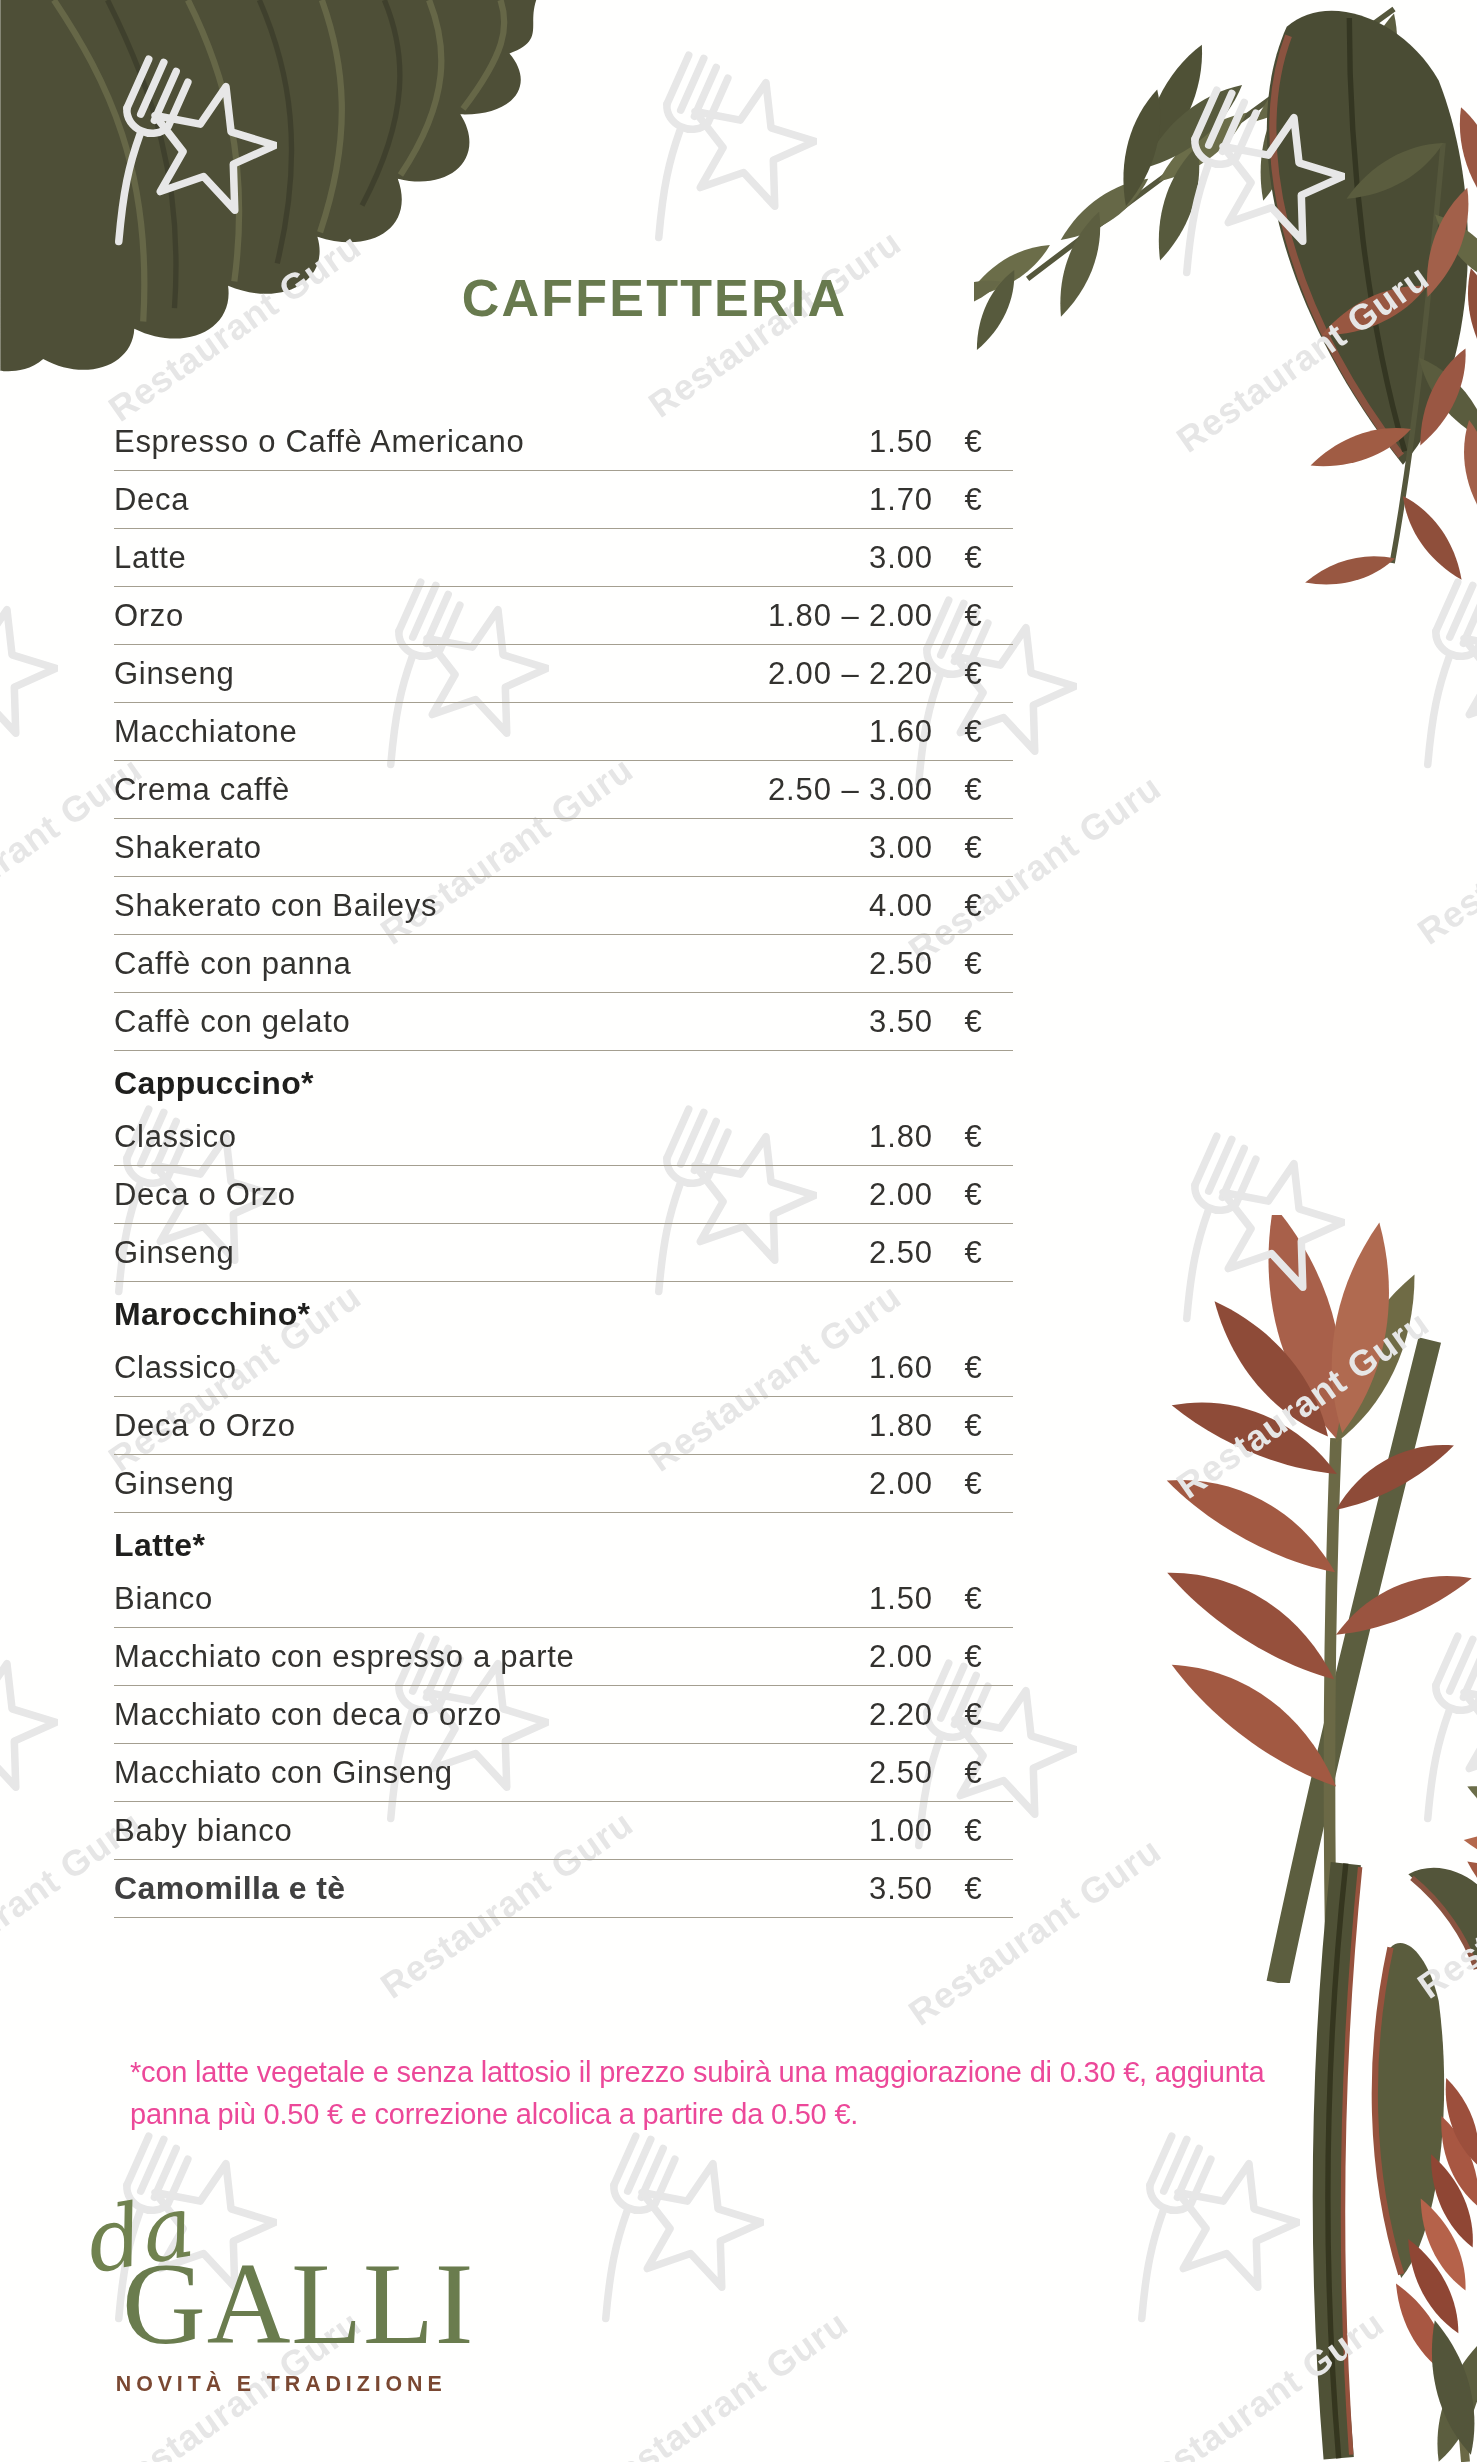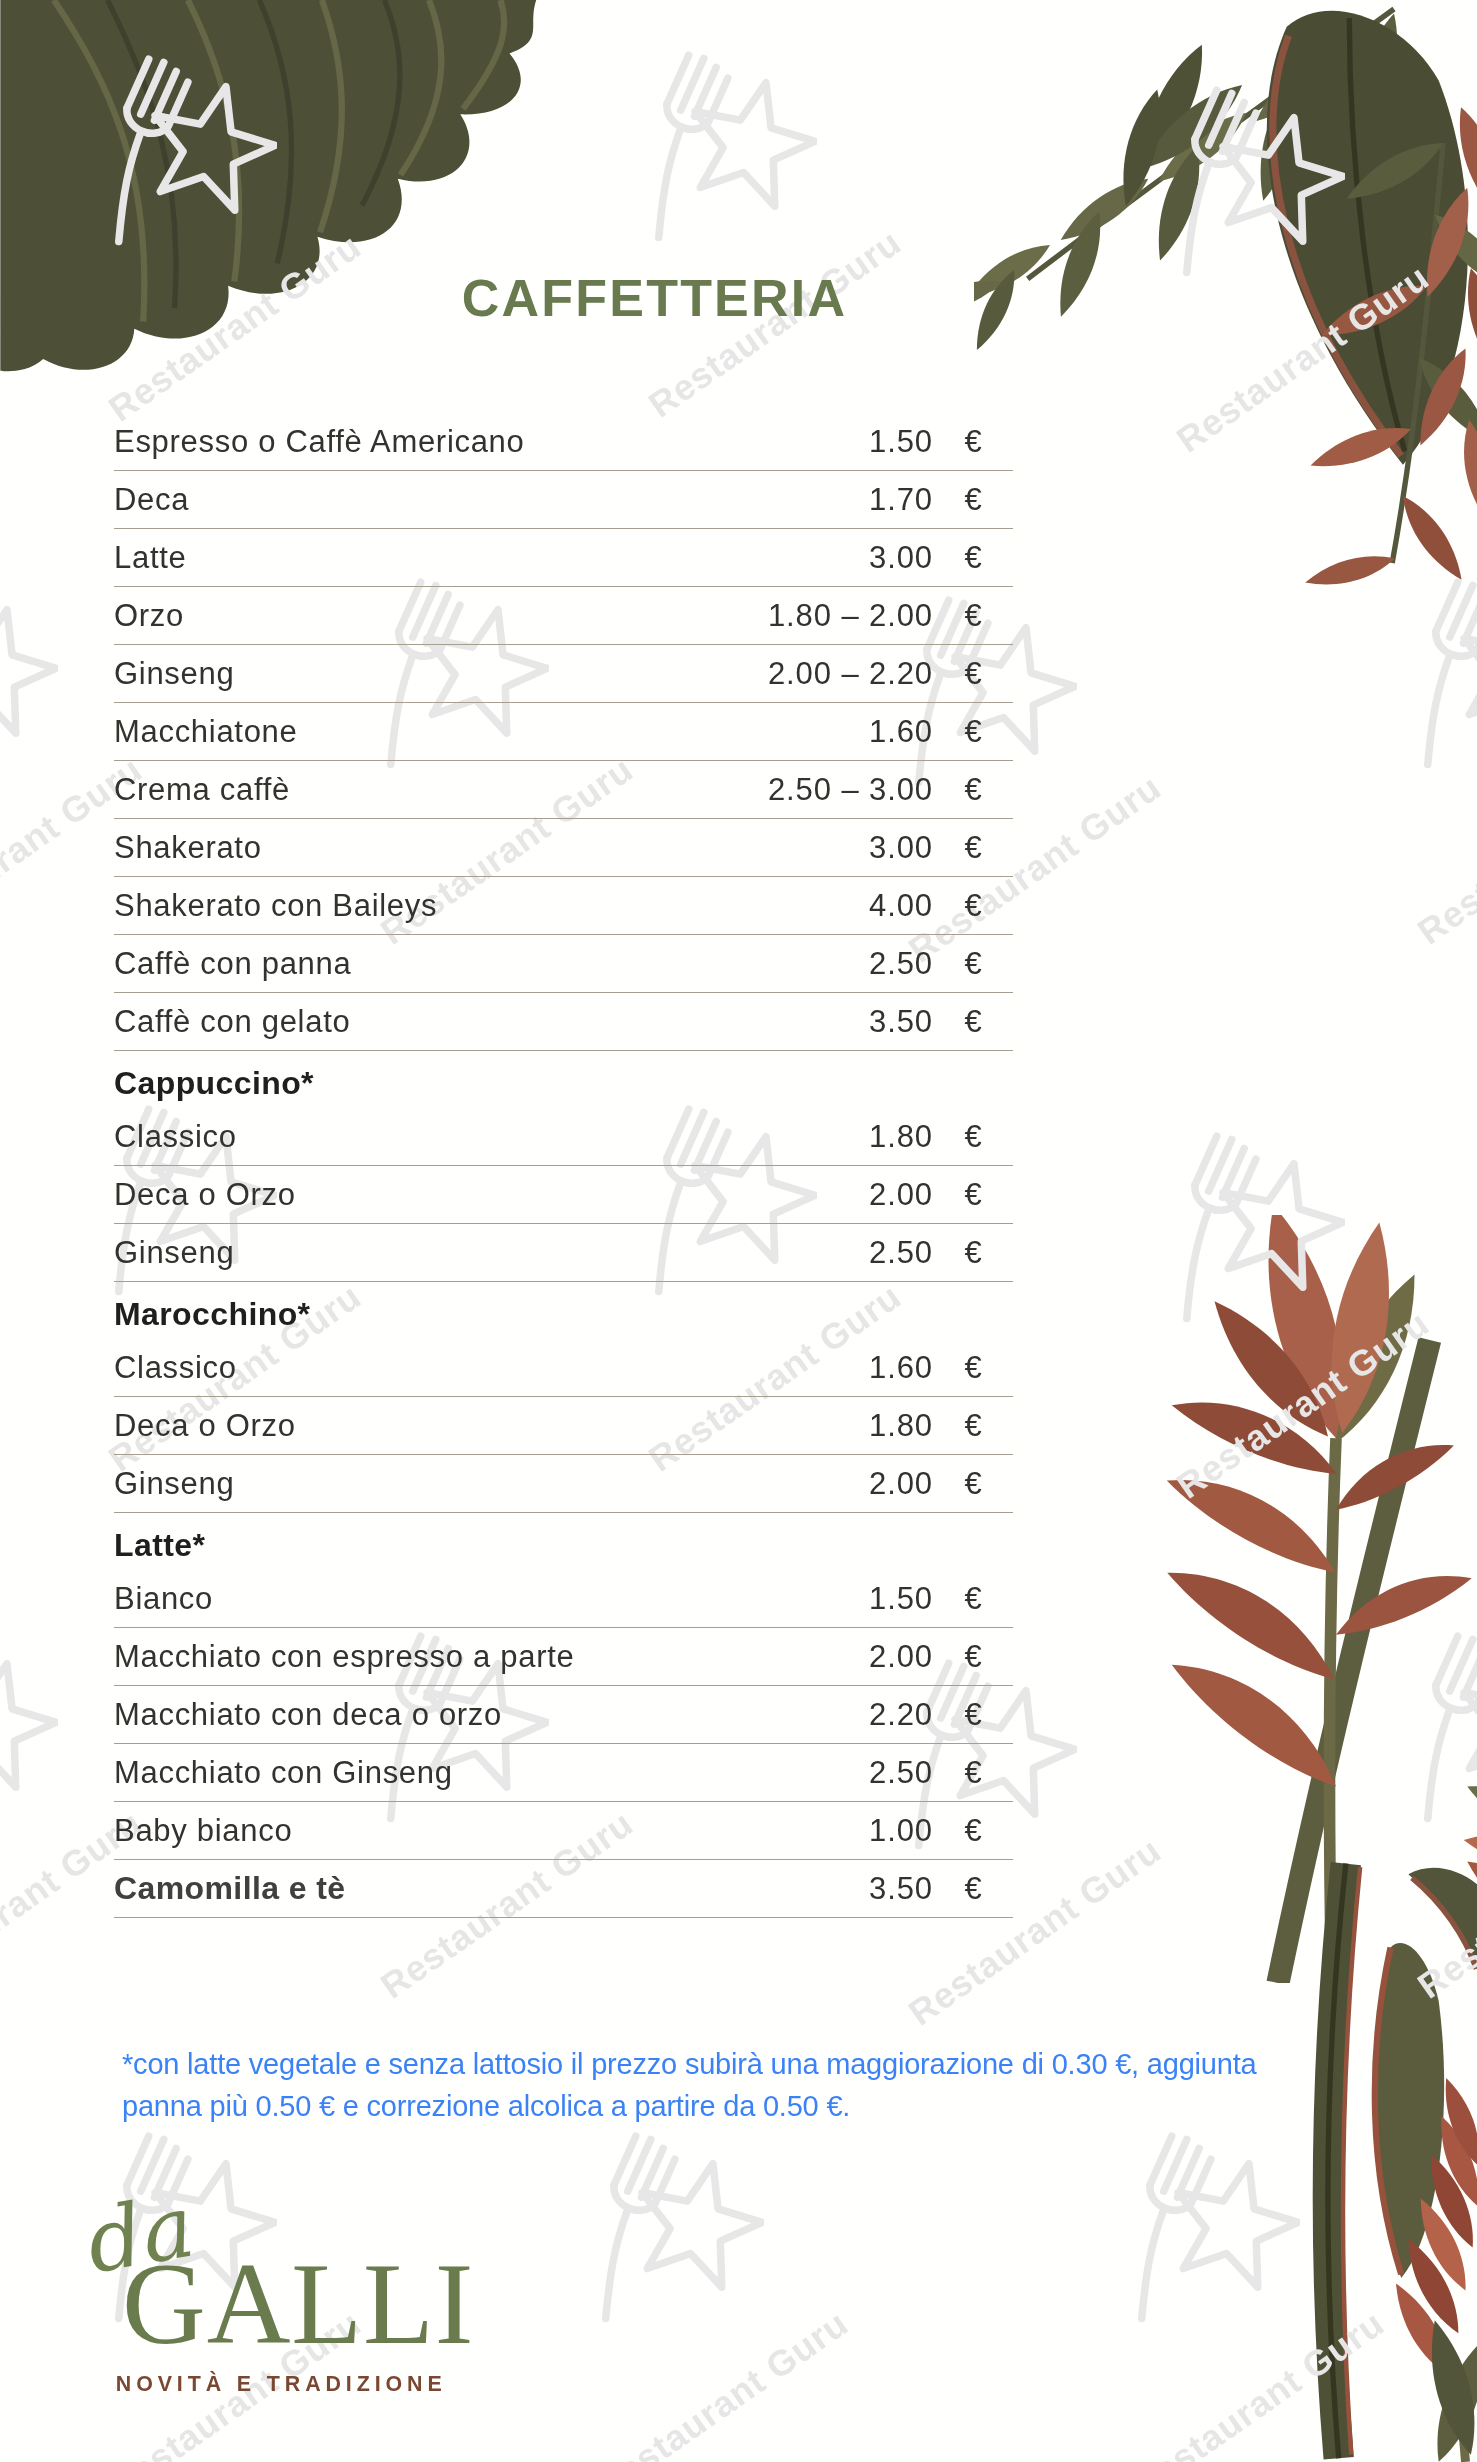--- a/index.html
+++ b/index.html
@@ -46,21 +46,21 @@
     white-space:nowrap;overflow:hidden;
   }
   .row .price{font-size:31px;letter-spacing:0.9px;color:#33322f;text-align:right;}
   .row .euro{width:80px;text-align:center;font-size:31px;color:#33322f;}
   .row.header{height:50px;margin-top:7px;border-bottom:none;}
   .row.header .label{font-weight:700;color:#1f1f1d;letter-spacing:0.4px;font-size:32px;}
   .row.item-bold .label{font-weight:700;color:#404040;letter-spacing:0.4px;font-size:32px;}
   .footnote{
     position:absolute;left:114px;top:2035px;width:1197px;
     font-size:29px;line-height:1.45;letter-spacing:-0.2px;
-    color:#3b82f6;margin:8px;
+    color:#ec4899;margin:16px;
   }
   .logo{position:absolute;left:114px;top:2200px;width:411px;height:214px;}
   .logo-script{
     position:absolute;left:-27px;top:-9px;
     font-family:"DejaVu Serif", serif;font-style:italic;
     font-size:86px;color:#70824f;transform:rotate(-10deg);
     line-height:1;
   }
   .logo-name{
     position:absolute;left:8px;top:46px;

